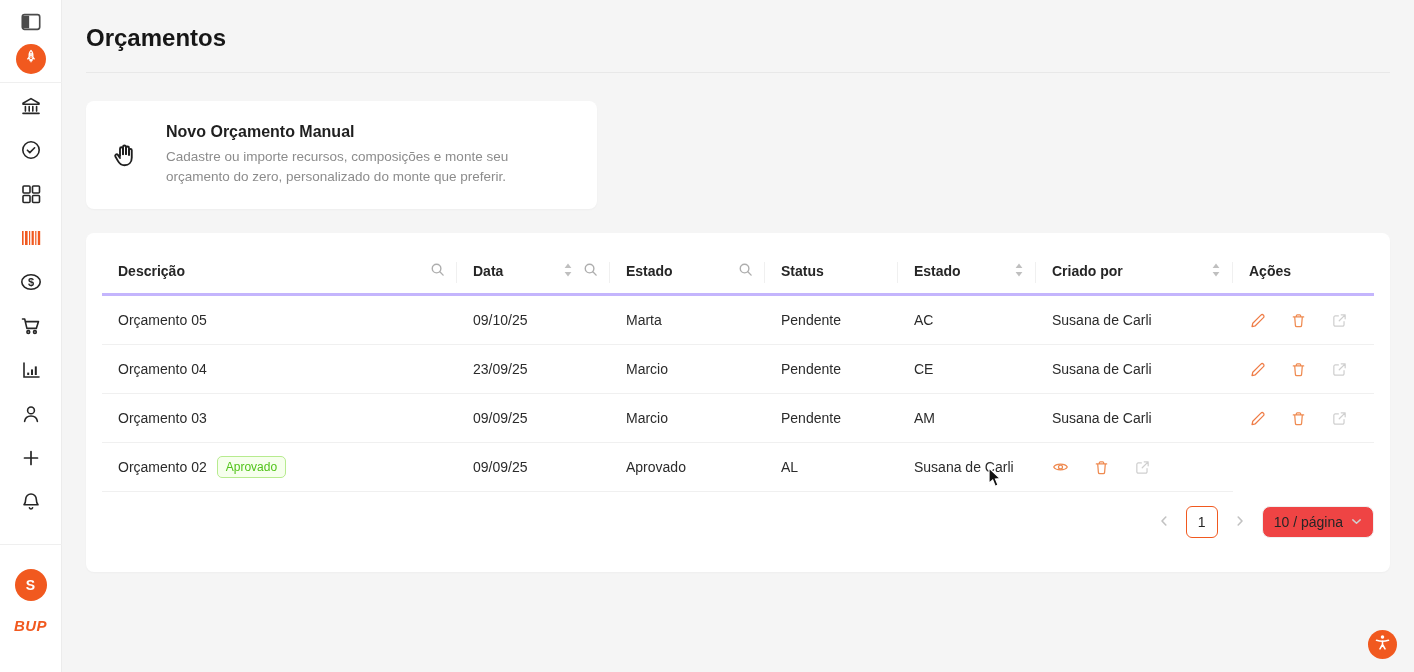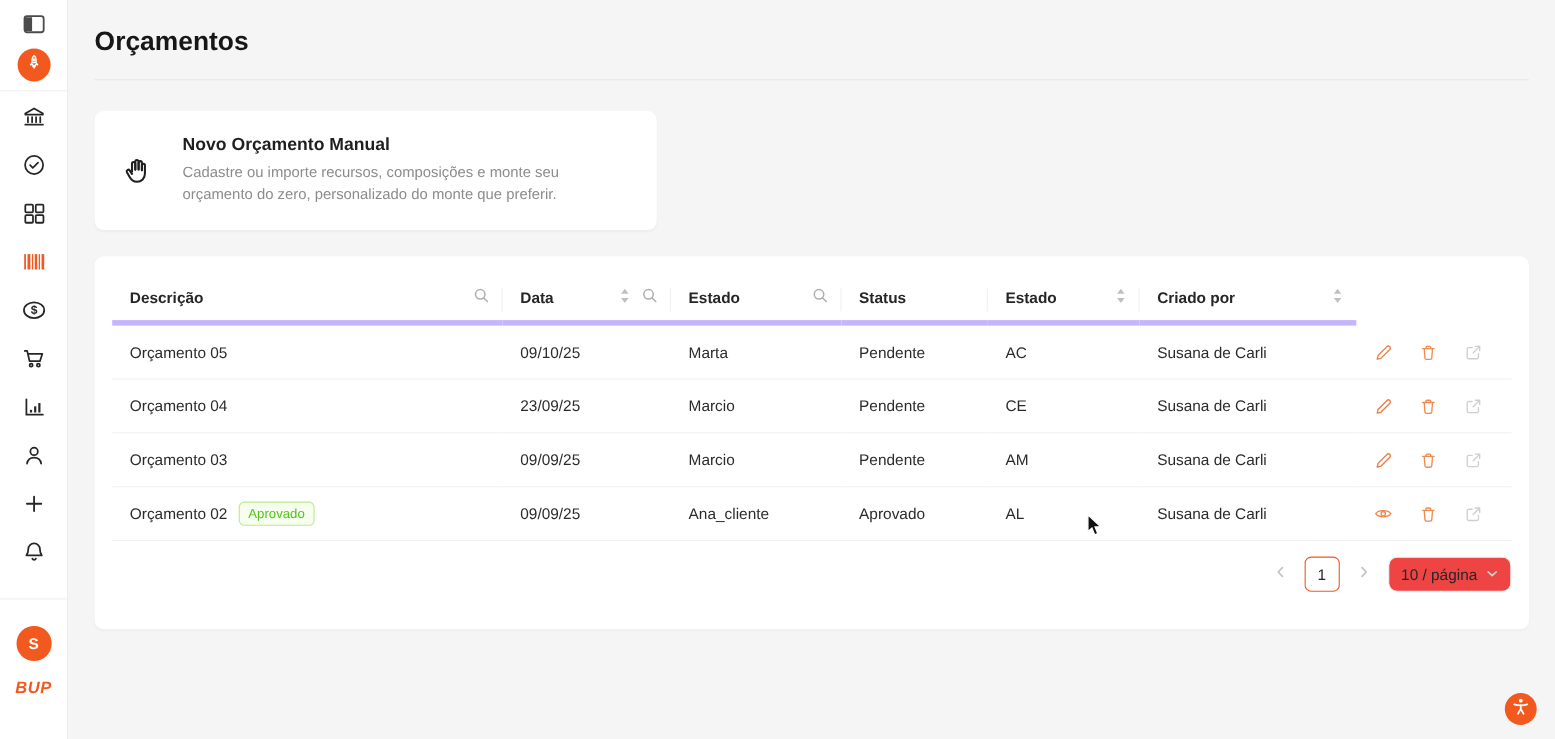--- a/index.html
+++ b/index.html
@@ -49,21 +49,21 @@
     margin:24px 24px 0; background:#fff; border-radius:8px;
     padding:16px 16px 34px; box-shadow:0 1px 2px rgba(0,0,0,.03);
   }
   .grid-row {
     display:grid;
     grid-template-columns:355px 153px 155px 133px 138px 197px minmax(0,1fr);
   }
   .th {
     height:47px; display:flex; align-items:center; padding:0 12px 0 16px;
     font-size:14px; font-weight:700; color:#262626; position:relative;
-    border-bottom:5px solid #c4b5fd; cursor:pointer;
+    border-bottom:3px solid #c4b5fd; cursor:pointer;
   }
   .th:not(:last-child)::after {
     content:""; position:absolute; right:0; top:13px; width:1px; height:21px; background:#f0f0f0;
   }
   .th .spacer { flex:1; }
   .th-icons { display:flex; align-items:center; gap:10px; }
   .td {
     height:49px; display:flex; align-items:center; gap:10px; padding:0 16px;
     font-size:14px; color:#2b2b2b; border-bottom:1px solid #f0f0f0;
   }
@@ -286,20 +286,23 @@
       <div class="th">
         <span>Criado por</span>
           <span class="spacer"></span>
         <span class="th-icons">
             <span><svg width="10" height="16" viewBox="0 0 10 16" fill="#bfbfbf">
                 <path d="M5 1.5 8.4 6H1.6z"></path>
                 <path d="M5 14.5 1.6 10h6.8z"></path>
               </svg></span>
           </span>
       </div>
+      <div class="th">
+        <span>Ações</span>
+      </div>
     </div>
 
     <div class="grid-row">
       <div class="td">
           <span>Orçamento 05</span>
         </div>
       <div class="td">
           <span>09/10/25</span>
         </div>
       <div class="td">
@@ -412,23 +415,20 @@
       </div>
     </div>
 
     <div class="grid-row">
       <div class="td">
         <span>Orçamento 02</span>
         <span class="badge">Aprovado</span>
       </div>
       <div class="td">
           <span>09/09/25</span>
-        </div>
-      <div class="td">
-          <span>Ana_cliente</span>
         </div>
       <div class="td">
           <span>Aprovado</span>
         </div>
       <div class="td">
           <span>AL</span>
         </div>
       <div class="td">
           <span>Susana de Carli</span>
         </div>

